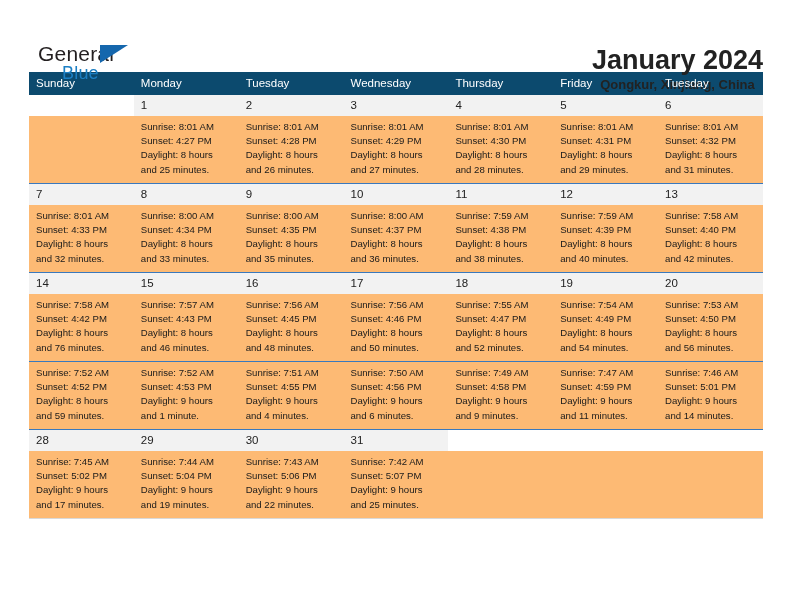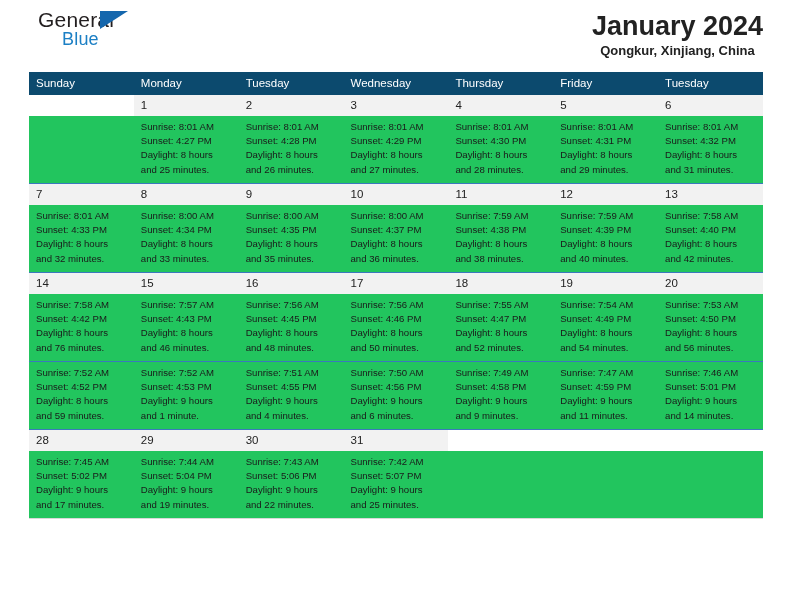--- a/index.html
+++ b/index.html
@@ -21,21 +21,21 @@
     box-sizing: border-box;
     padding: 0 29px;
   }
 
   
   .header {
     display: flex;
     align-items: flex-start;
     justify-content: space-between;
     height: 72px;
-    padding-top: 8px;
+    padding-top: 42px;
     box-sizing: border-box;
   }
   .brand {
     position: relative;
     width: 120px;
     height: 48px;
     flex: none;
   }
   .brand-general {
     position: absolute;
@@ -114,21 +114,21 @@
   .date-row td {
     background: #f2f2f2;
     font-size: 11.5px;
     line-height: 13px;
     color: #222222;
     padding: 4px 0 4px 7px;
     vertical-align: top;
     border: none;
   }
   .info-row td {
-    background: #22c55e;
+    background: #fdba74;
     font-size: 9.6px;
     line-height: 14.2px;
     color: #1a1a1a;
     padding: 4px 6px 0 7px;
     vertical-align: top;
     height: 63px;
     border: none;
   }
   .info-row td .line {
     white-space: nowrap;

